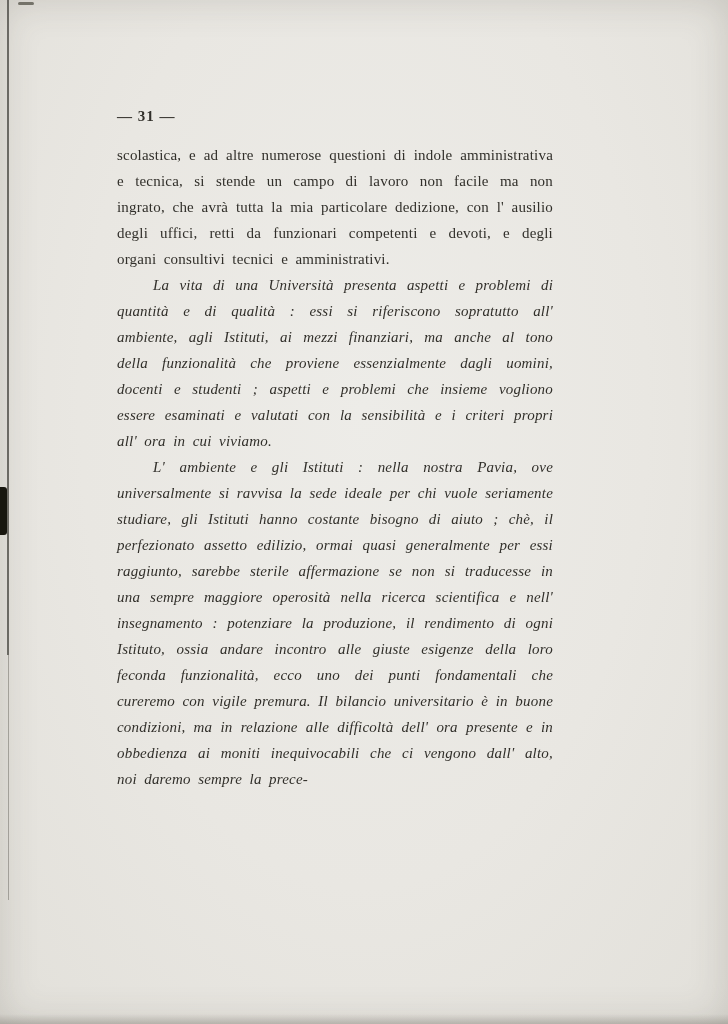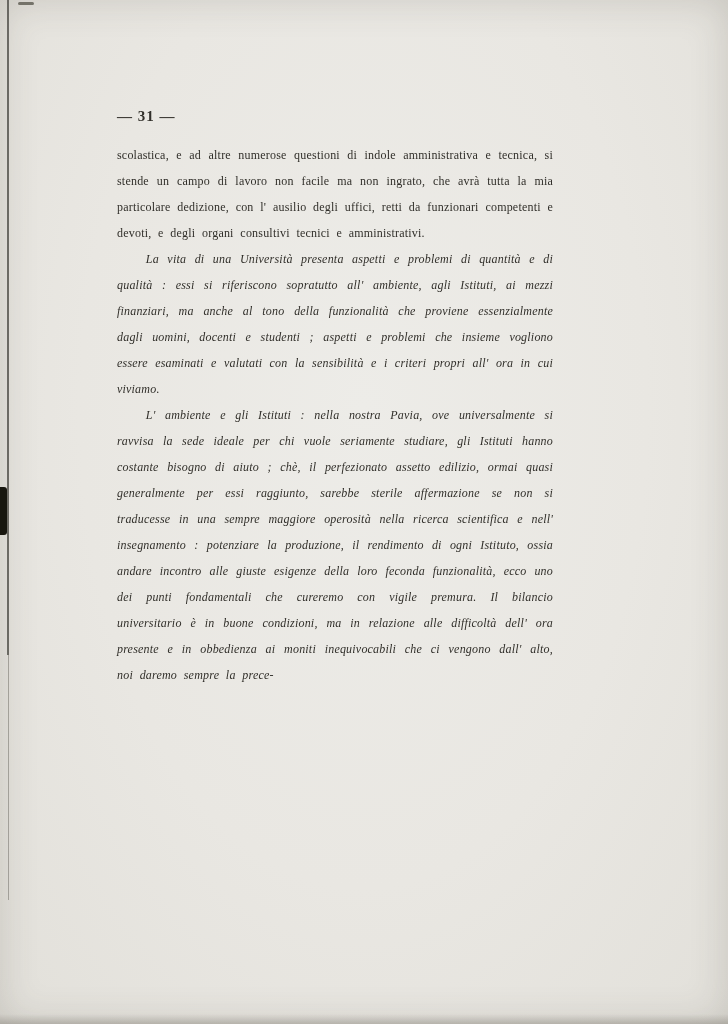--- a/index.html
+++ b/index.html
@@ -79,21 +79,21 @@
     letter-spacing: 1px;
     color: #32302b;
   }
 
   .text-block {
     position: absolute;
     top: 142px;
     left: 117px;
     width: 436px;
     color: #312f2a;
-    font-size: 12px;
+    font-size: 15px;
     line-height: 26px;
     text-align: justify;
     word-spacing: 3.5px;
     letter-spacing: 0.2px;
   }
 
   .para {
     margin: 0;
     padding: 0;
   }

